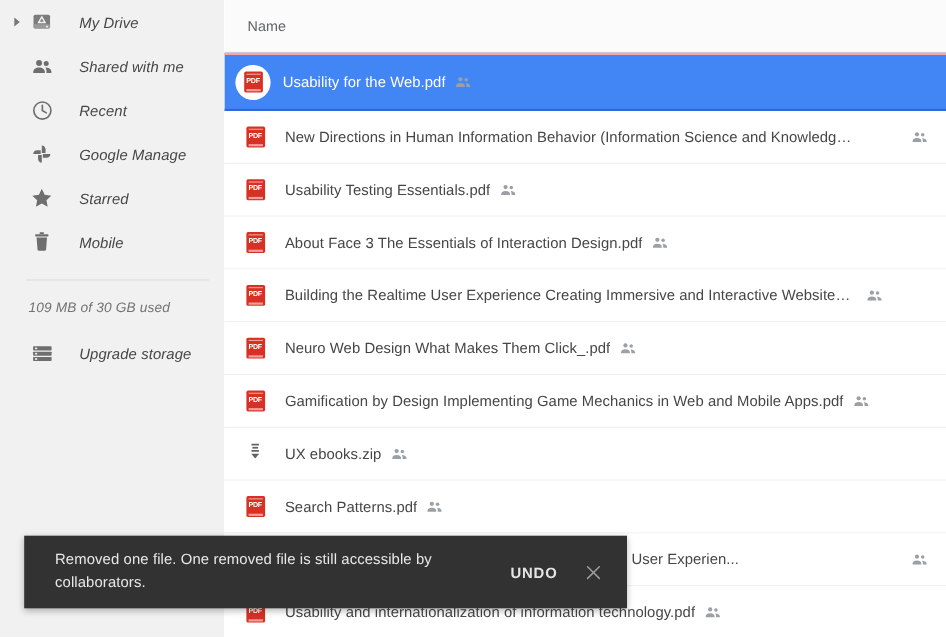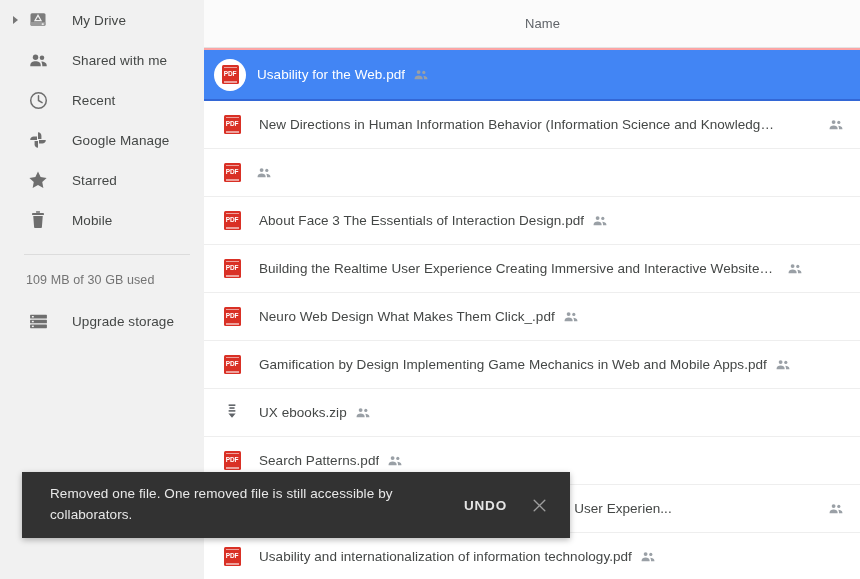--- a/index.html
+++ b/index.html
@@ -20,20 +20,21 @@
   }
 
   
   #sidebar {
     position: absolute;
     left: 0; top: 0;
     width: 204px;
     height: 579px;
     background: #f1f1f1;
     box-sizing: border-box;
+    font-style: italic;
   }
   .nav-item {
     position: relative;
     height: 40px;
     display: flex;
     align-items: center;
     padding-left: 26px;
     box-sizing: border-box;
     cursor: pointer;
   }
@@ -87,21 +88,20 @@
     background: #ffffff;
     overflow: hidden;
   }
   #list-header {
     height: 48px;
     background: #fbfbfb;
     border-bottom: 1px solid #e3e3e3;
     display: flex;
     align-items: center;
     box-sizing: border-box;
-    justify-content: center;
   }
   #list-header .col-name {
     margin-left: 21px;
     font-size: 13px;
     color: #5f6368;
     letter-spacing: 0.1px;
   }
 
   .row {
     position: relative;
@@ -197,21 +197,21 @@
     font-weight: bold;
     color: #ffffff;
     letter-spacing: -0.2px;
     line-height: 1;
   }
 
   
   #snackbar {
     position: absolute;
     left: 22px;
-    bottom: 41px;
+    bottom: 26px;
     width: 548px;
     min-height: 66px;
     background: #323232;
     display: flex;
     align-items: center;
     box-shadow: 0 2px 6px rgba(0,0,0,0.28);
     box-sizing: border-box;
     padding: 12px 14px 12px 28px;
     z-index: 40;
   }
@@ -374,20 +374,21 @@
               <path d="M15.4 13c2.7.2 6.2 1.1 6.2 4.3v1h-5.1v-1.3c0-1.6-.5-2.9-1.1-4z"></path>
             </svg>
           </span>
         </div>
         <div class="row">
           <div class="icon-slot">
             <div class="pdf-badge">
               <span>PDF</span>
             </div>
           </div>
+          <span class="fname">Usability Testing Essentials.pdf</span>
           <span class="share-inline">
             <svg width="16" height="16" viewBox="0 0 24 24" fill="#9aa0a6">
               <circle cx="8.4" cy="7.6" r="2.9"></circle>
               <circle cx="16.2" cy="8.2" r="2.4"></circle>
               <path d="M2.4 17.3c0-3 2.7-4.5 6-4.5s6 1.5 6 4.5v1H2.4z"></path>
               <path d="M15.4 13c2.7.2 6.2 1.1 6.2 4.3v1h-5.1v-1.3c0-1.6-.5-2.9-1.1-4z"></path>
             </svg>
           </span>
         </div>
         <div class="row">

